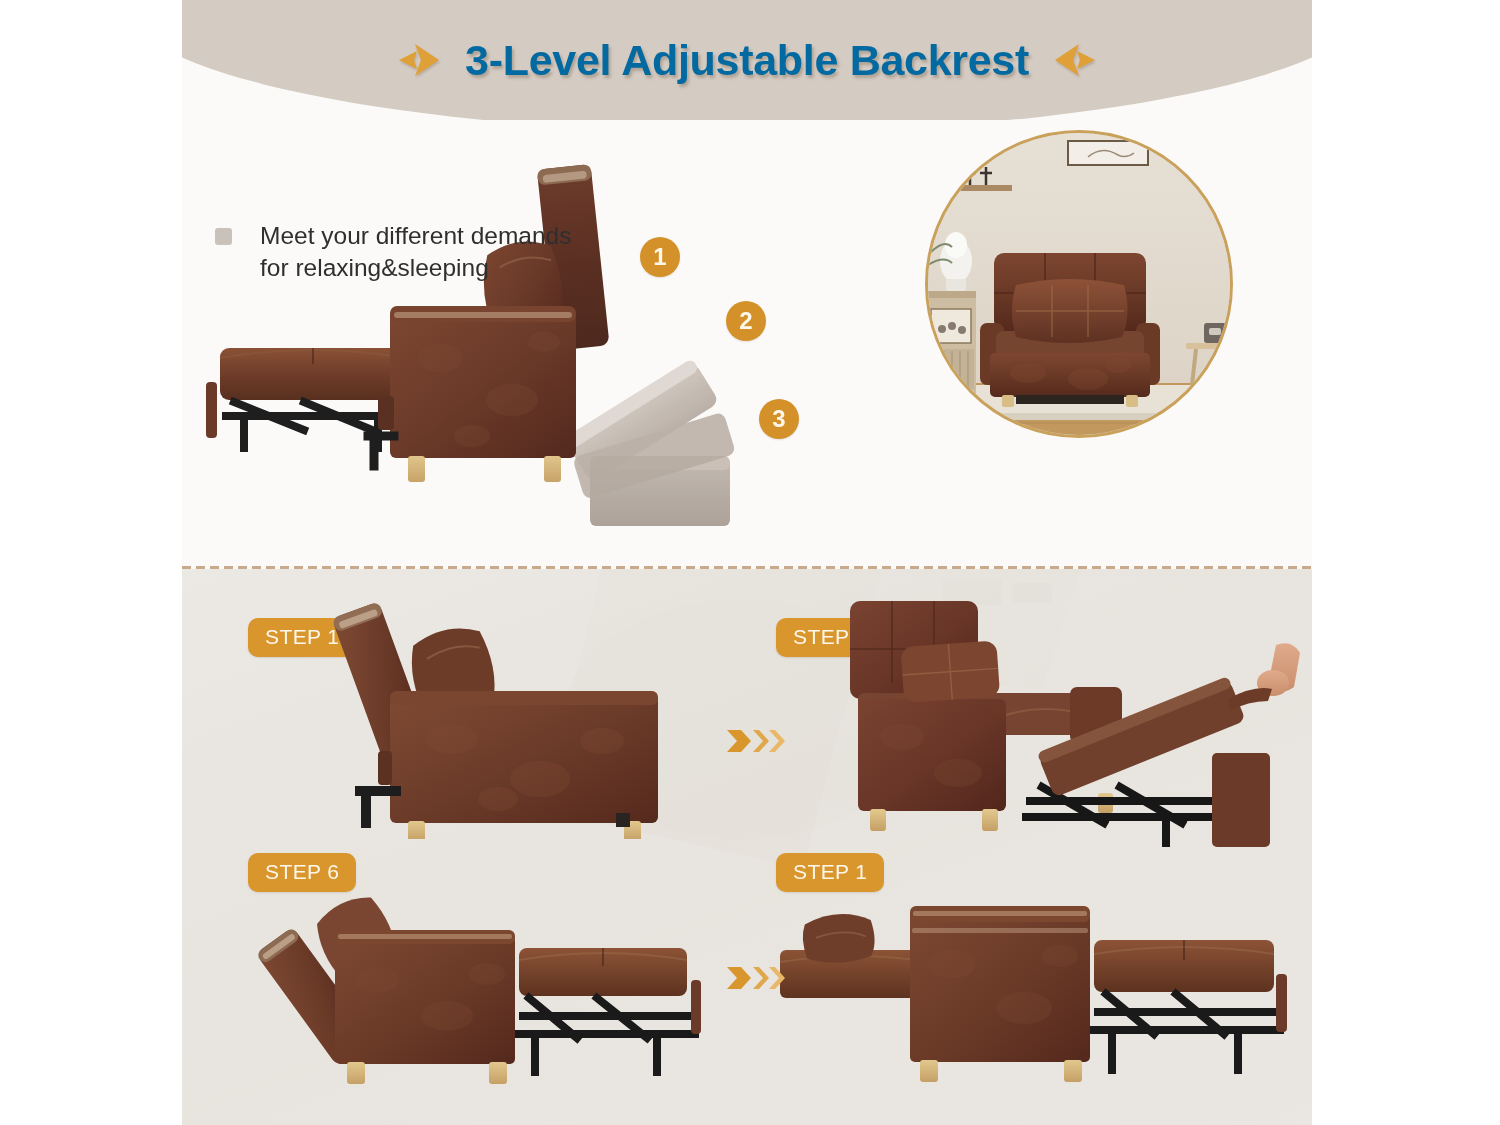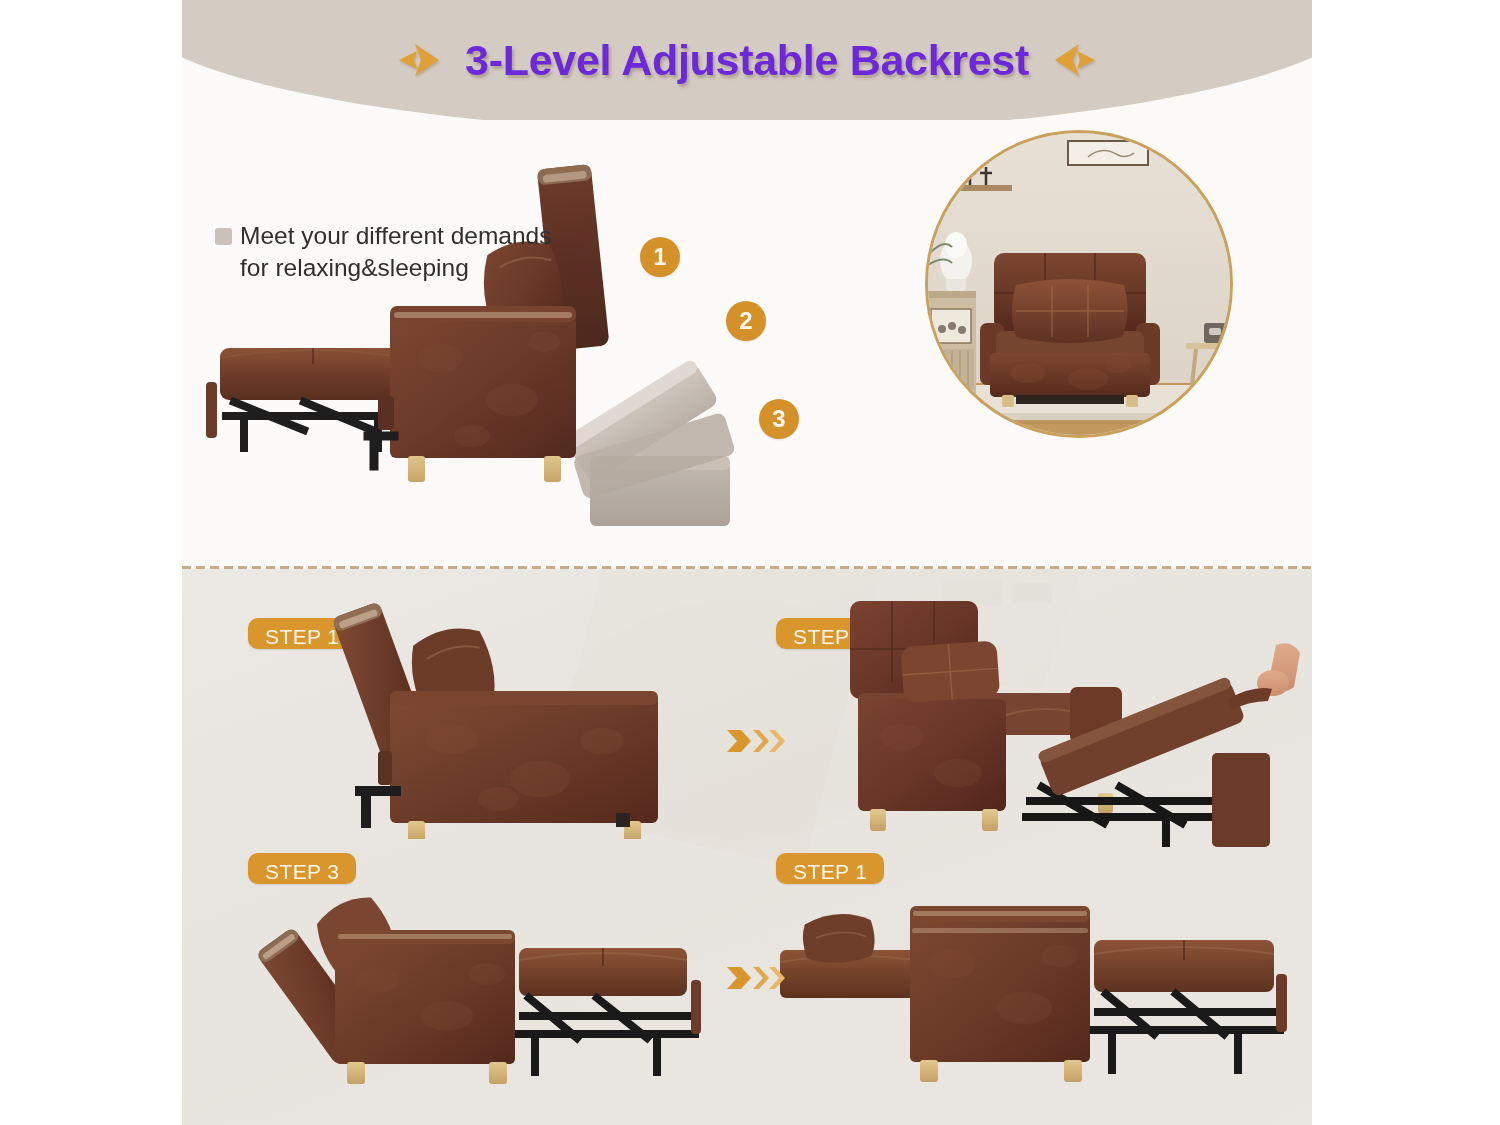--- a/index.html
+++ b/index.html
@@ -55,21 +55,21 @@
   }
   .hdr-arrow {
     width: 48px;
     height: 44px;
     flex: 0 0 auto;
     filter: drop-shadow(1px 2px 1px rgba(120,100,80,.30));
   }
   #header-title {
     font-size: 43px;
     font-weight: bold;
-    color: #6d28d9;
+    color: #0369a1;
     letter-spacing: -0.3px;
     white-space: nowrap;
     text-shadow: 2px 3px 3px rgba(130,112,92,.45);
   }
 
   
   #top-section {
     position: absolute;
     left: 0;
     top: 120px;
@@ -77,21 +77,21 @@
     height: 440px;
     background: #fbfaf8;
   }
 
   #feature-text {
     position: absolute;
     left: 33px;
     top: 100px;
     display: flex;
     align-items: flex-start;
-    gap: 8px;
+    gap: 28px;
   }
   #bullet-square {
     width: 17px;
     height: 17px;
     background: #c8c2ba;
     border-radius: 3px;
     margin-top: 8px;
     flex: 0 0 auto;
   }
   #feature-lines {
@@ -166,21 +166,21 @@
     left: 0; top: 0; width: 1130px; height: 556px;
     opacity: .45;
   }
 
   .step-badge {
     position: absolute;
     background: #d9962c;
     color: #fdf7ec;
     font-size: 21px;
     font-weight: 400;
-    padding: 7px 17px 0 17px;
+    padding: 7px 17px 8px 17px;
     border-radius: 10px;
     box-shadow: 0 1px 2px rgba(0,0,0,.10);
     letter-spacing: .4px;
   }
   #badge-1 { left: 66px;  top: 49px; }
   #badge-2 { left: 594px; top: 49px; }
   #badge-3 { left: 66px;  top: 284px; }
   #badge-4 { left: 594px; top: 284px; }
 
   .step-arrow {
@@ -566,21 +566,21 @@
         <ellipse cx="443" cy="96" rx="16" ry="13" fill="url(#skin)"></ellipse>
         <path d="M398 112 q26 -14 44 -10 l-4 12 q-20 0 -38 10 Z" fill="#6d3c29"></path>
       </svg>
 
       <svg class="step-arrow" id="arrow-a" viewBox="0 0 60 30">
         <path d="M2 4 L16 4 L26 15 L16 26 L2 26 L12 15 Z" fill="#d9962c"></path>
         <path d="M28 4 L34 4 L44 15 L34 26 L28 26 L38 15 Z" fill="#e0a84c"></path>
         <path d="M44 4 L50 4 L60 15 L50 26 L44 26 L54 15 Z" fill="#e8b868"></path>
       </svg>
 
-      <div class="step-badge" id="badge-3">STEP 3</div>
+      <div class="step-badge" id="badge-3">STEP 6</div>
       <svg class="step-art" id="art-3" viewBox="0 0 470 215">
         <defs>
           <linearGradient id="s3body" x1="0" y1="0" x2="1" y2="1">
             <stop offset="0%" stop-color="#7d4832"></stop>
             <stop offset="55%" stop-color="#6a3a27"></stop>
             <stop offset="100%" stop-color="#54281d"></stop>
           </linearGradient>
           <linearGradient id="s3cush" x1="0" y1="0" x2="0" y2="1">
             <stop offset="0%" stop-color="#8c5336"></stop>
               <stop offset="100%" stop-color="#5d321f"></stop>

